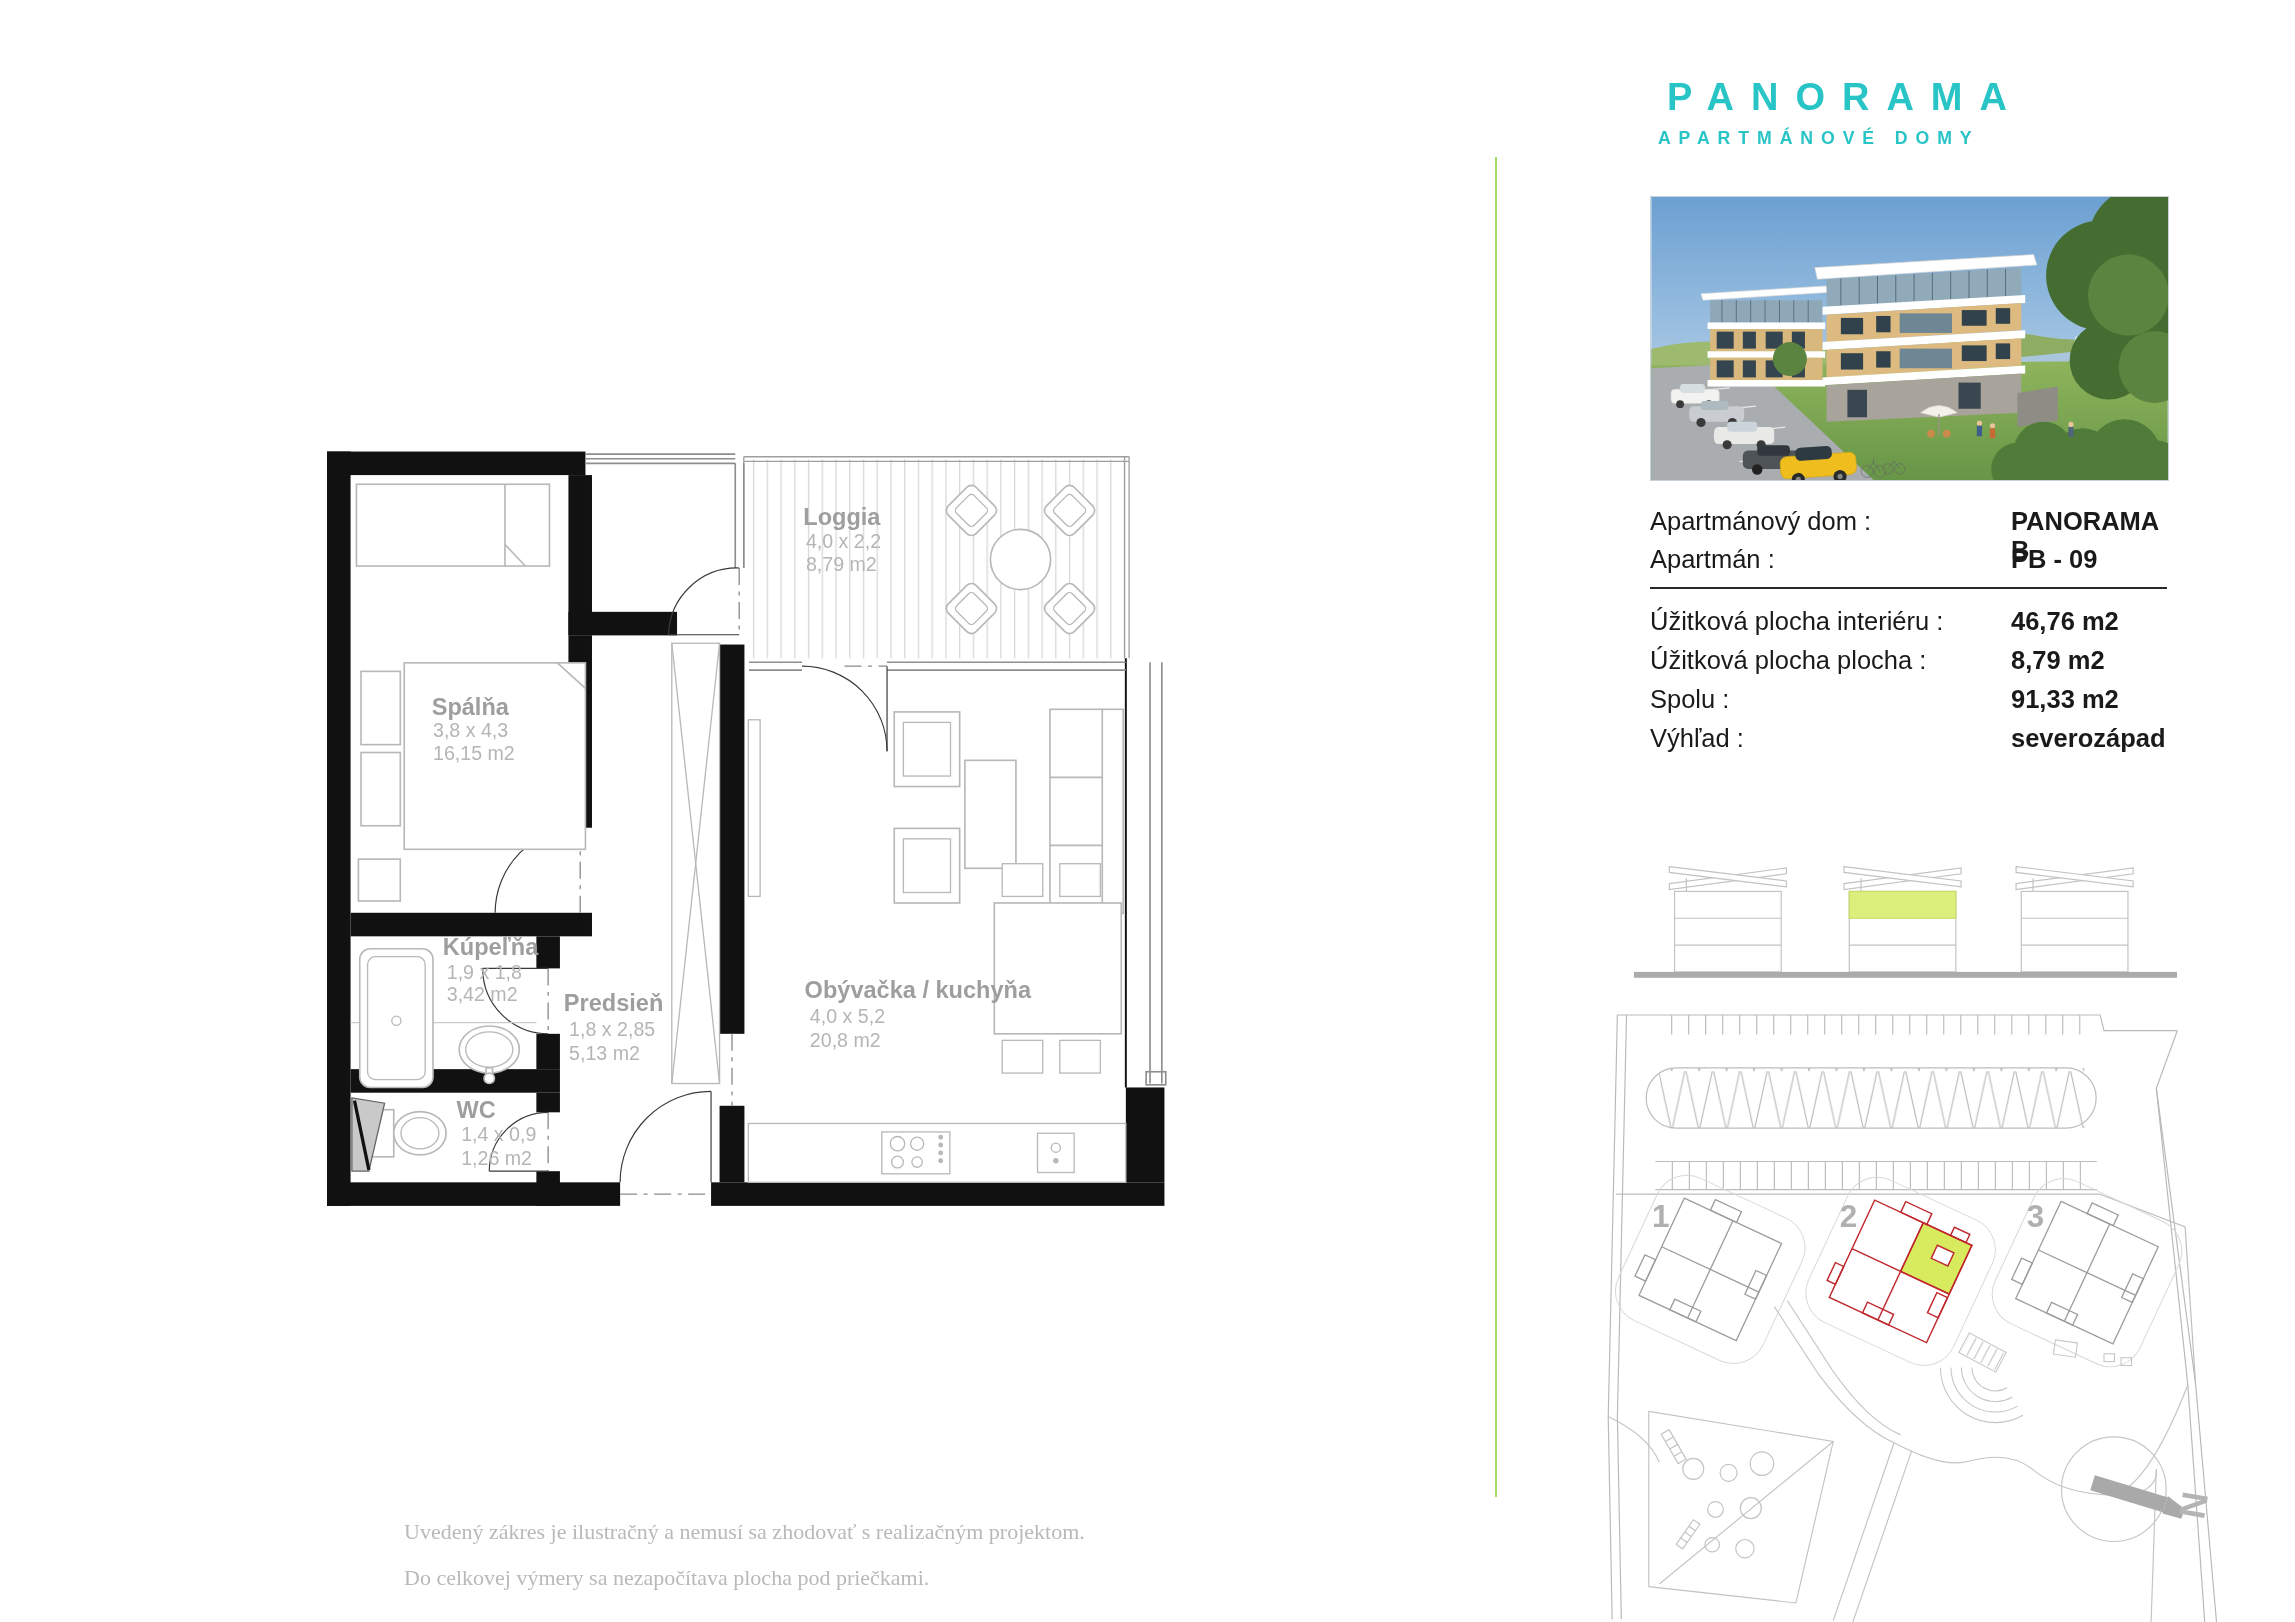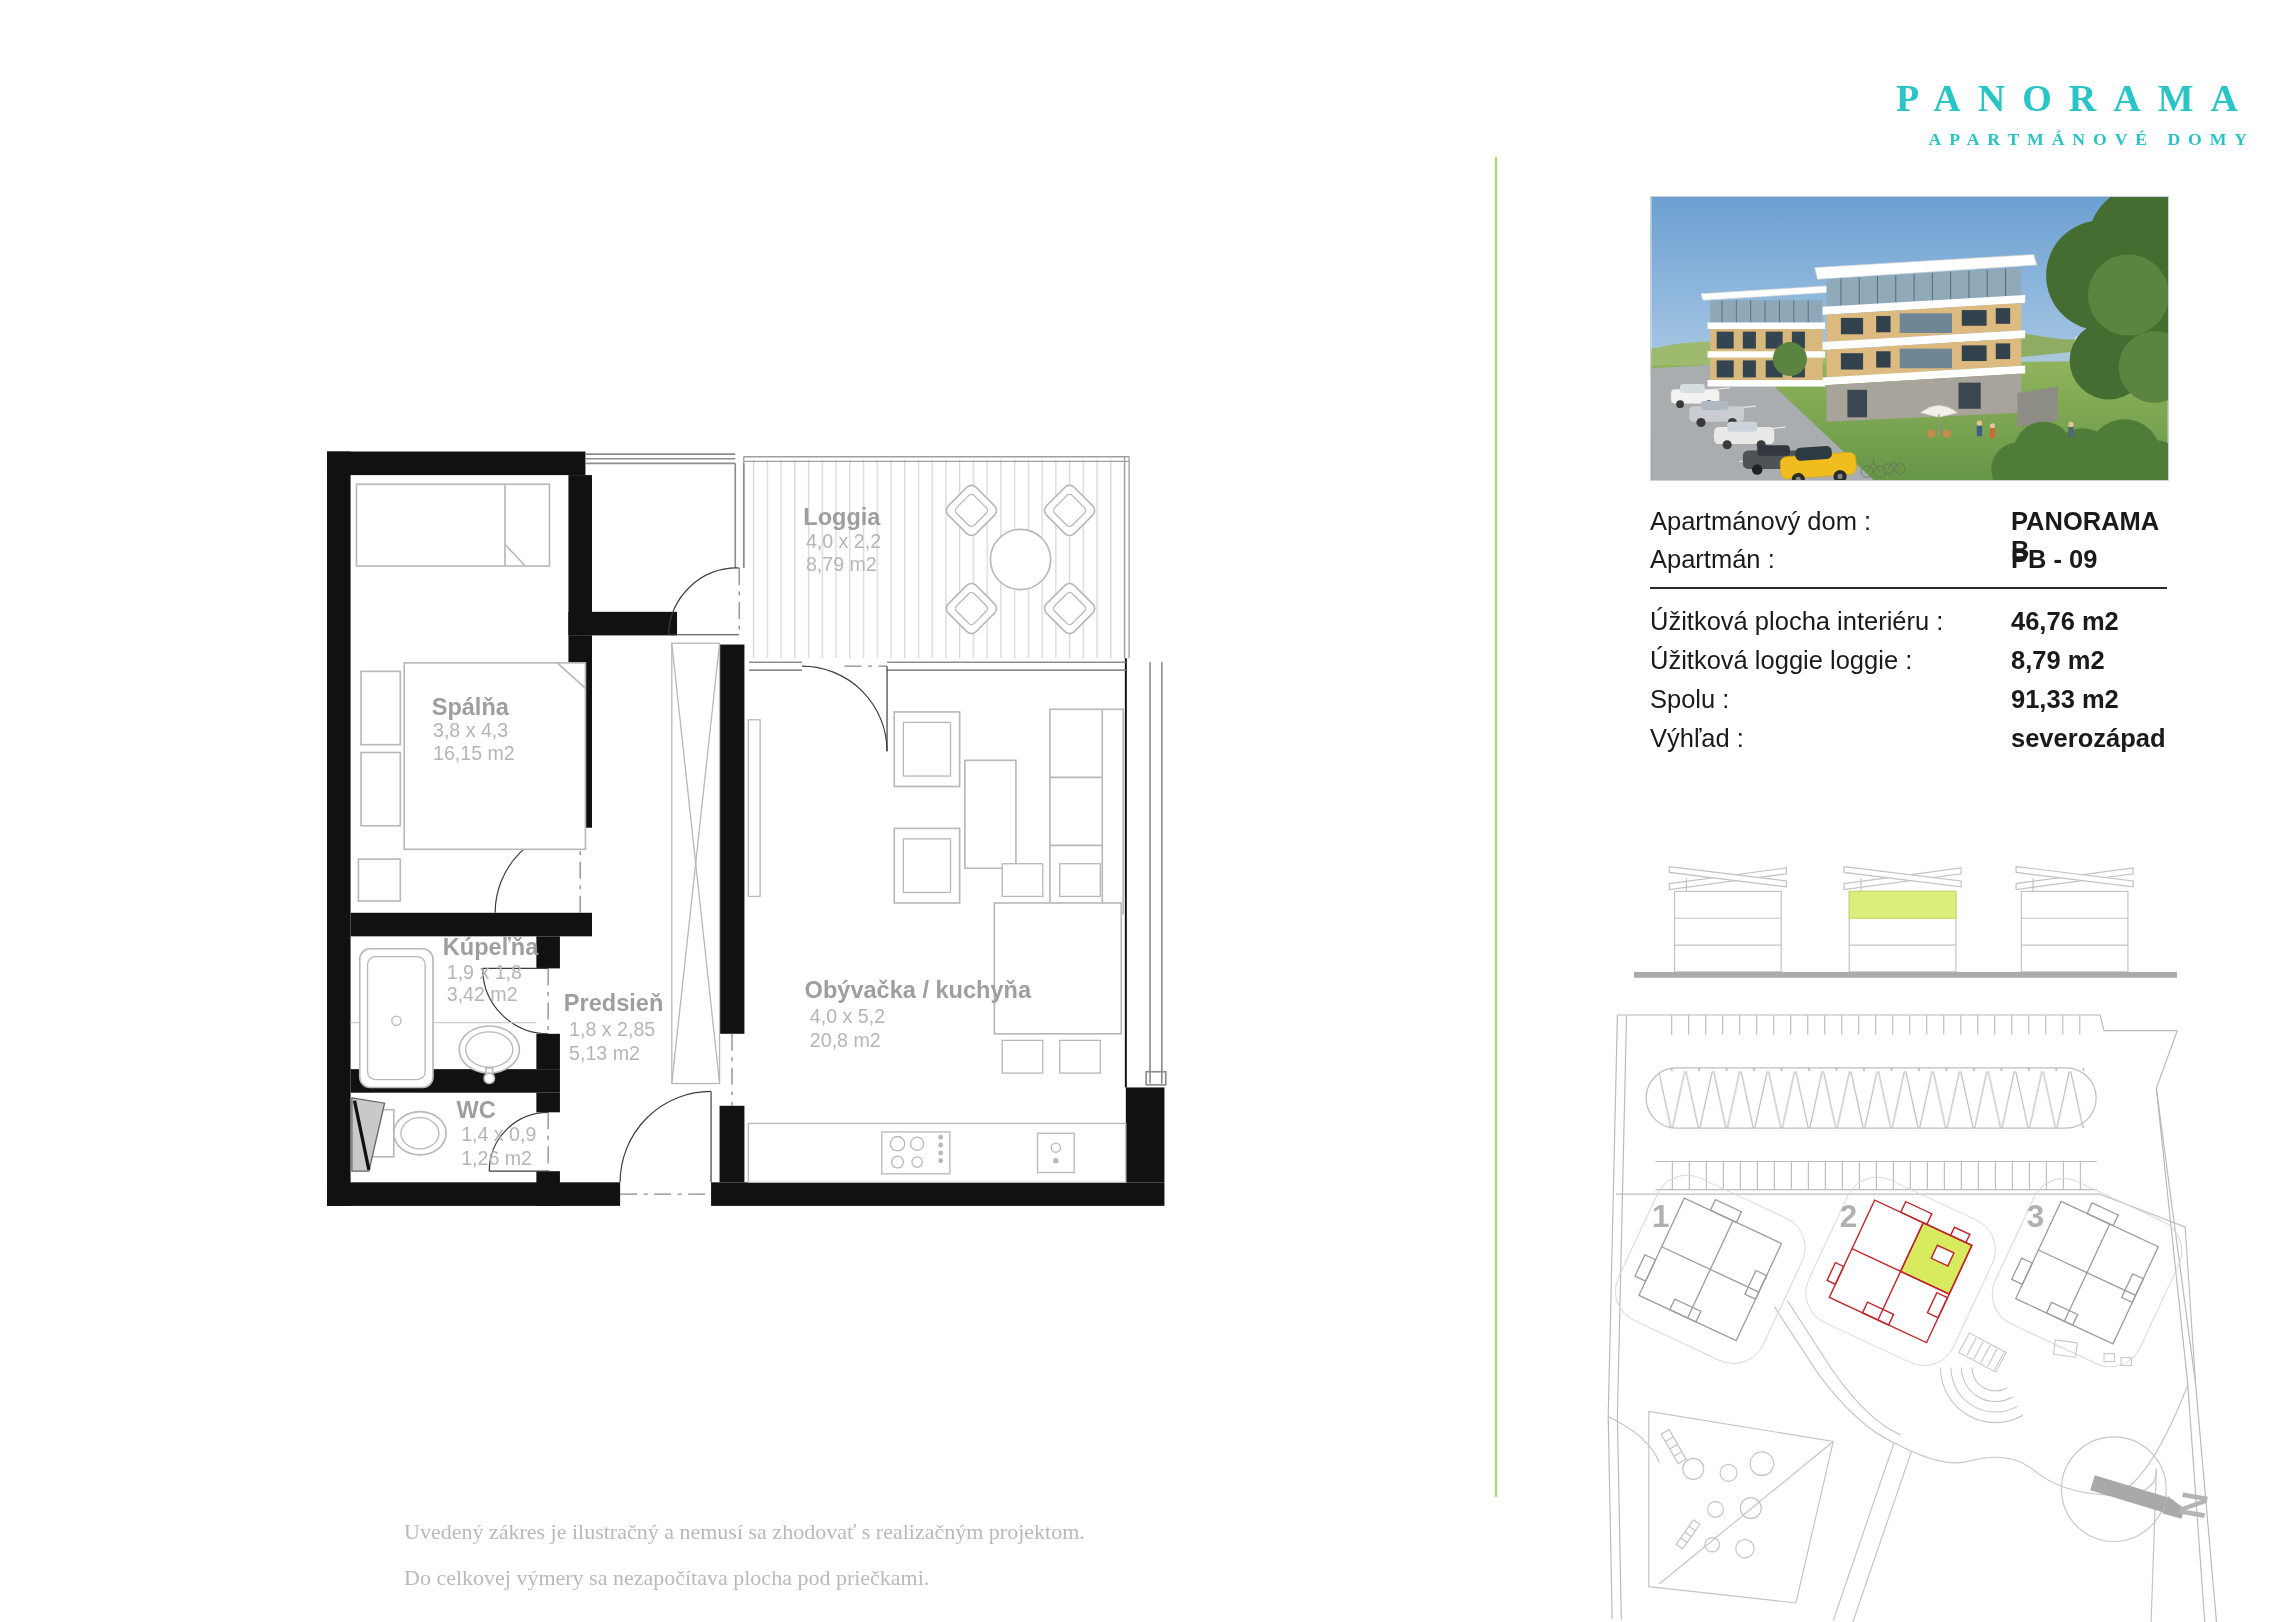--- a/index.html
+++ b/index.html
@@ -1,20 +1,20 @@
 <!DOCTYPE html>
 <html style="font-size:10.5px"><head>
 <meta charset="utf-8">
 <style>
   html,body{margin:0;padding:0;background:#888;}
   .page{position:relative;width:2295px;height:1622px;background:#ffffff;
         font-family:"Liberation Sans",sans-serif;overflow:hidden;margin:0 auto;}
   .abs{position:absolute;}
   
-  .brand{position:absolute;left:1738px;top:76px;width:517px;text-align:right;color:#29c4c6;font-family:Liberation Serif, serif;}
+  .brand{position:absolute;left:1650px;top:76px;width:517px;text-align:left;color:#29c4c6;}
   .brand-title{font-size:38px;font-weight:bold;letter-spacing:17px;padding-left:17px;}
   .brand-sub{font-size:17.7px;font-weight:bold;letter-spacing:7.9px;padding-left:7.9px;margin-top:9.2px;}
   
   .photo{position:absolute;left:1650px;top:196px;width:517px;height:283px;border:0.7px solid #c9d2da;overflow:hidden;}
   
   .divider{position:absolute;left:1495px;top:157px;width:2px;height:1340px;background:#a6d96a;}
   
   .info{position:absolute;left:1650px;top:503px;width:531px;color:#1a1a1a;}
   .info-row{position:relative;height:38px;font-size:25.5px;}
   .info-row.b2{height:39px;}
@@ -398,21 +398,21 @@
     <div class="info-row">
       <span class="info-label">Apartmán :</span>
       <span class="info-value">PB - 09</span>
     </div>
     <div class="info-sep"></div>
     <div class="info-row b2">
       <span class="info-label">Úžitková plocha interiéru :</span>
       <span class="info-value">46,76 m2</span>
     </div>
     <div class="info-row b2">
-      <span class="info-label">Úžitková loggie loggie :</span>
+      <span class="info-label">Úžitková plocha plocha :</span>
       <span class="info-value">8,79 m2</span>
     </div>
     <div class="info-row b2">
       <span class="info-label">Spolu :</span>
       <span class="info-value">91,33 m2</span>
     </div>
     <div class="info-row b2">
       <span class="info-label">Výhľad :</span>
       <span class="info-value">severozápad</span>
     </div>

